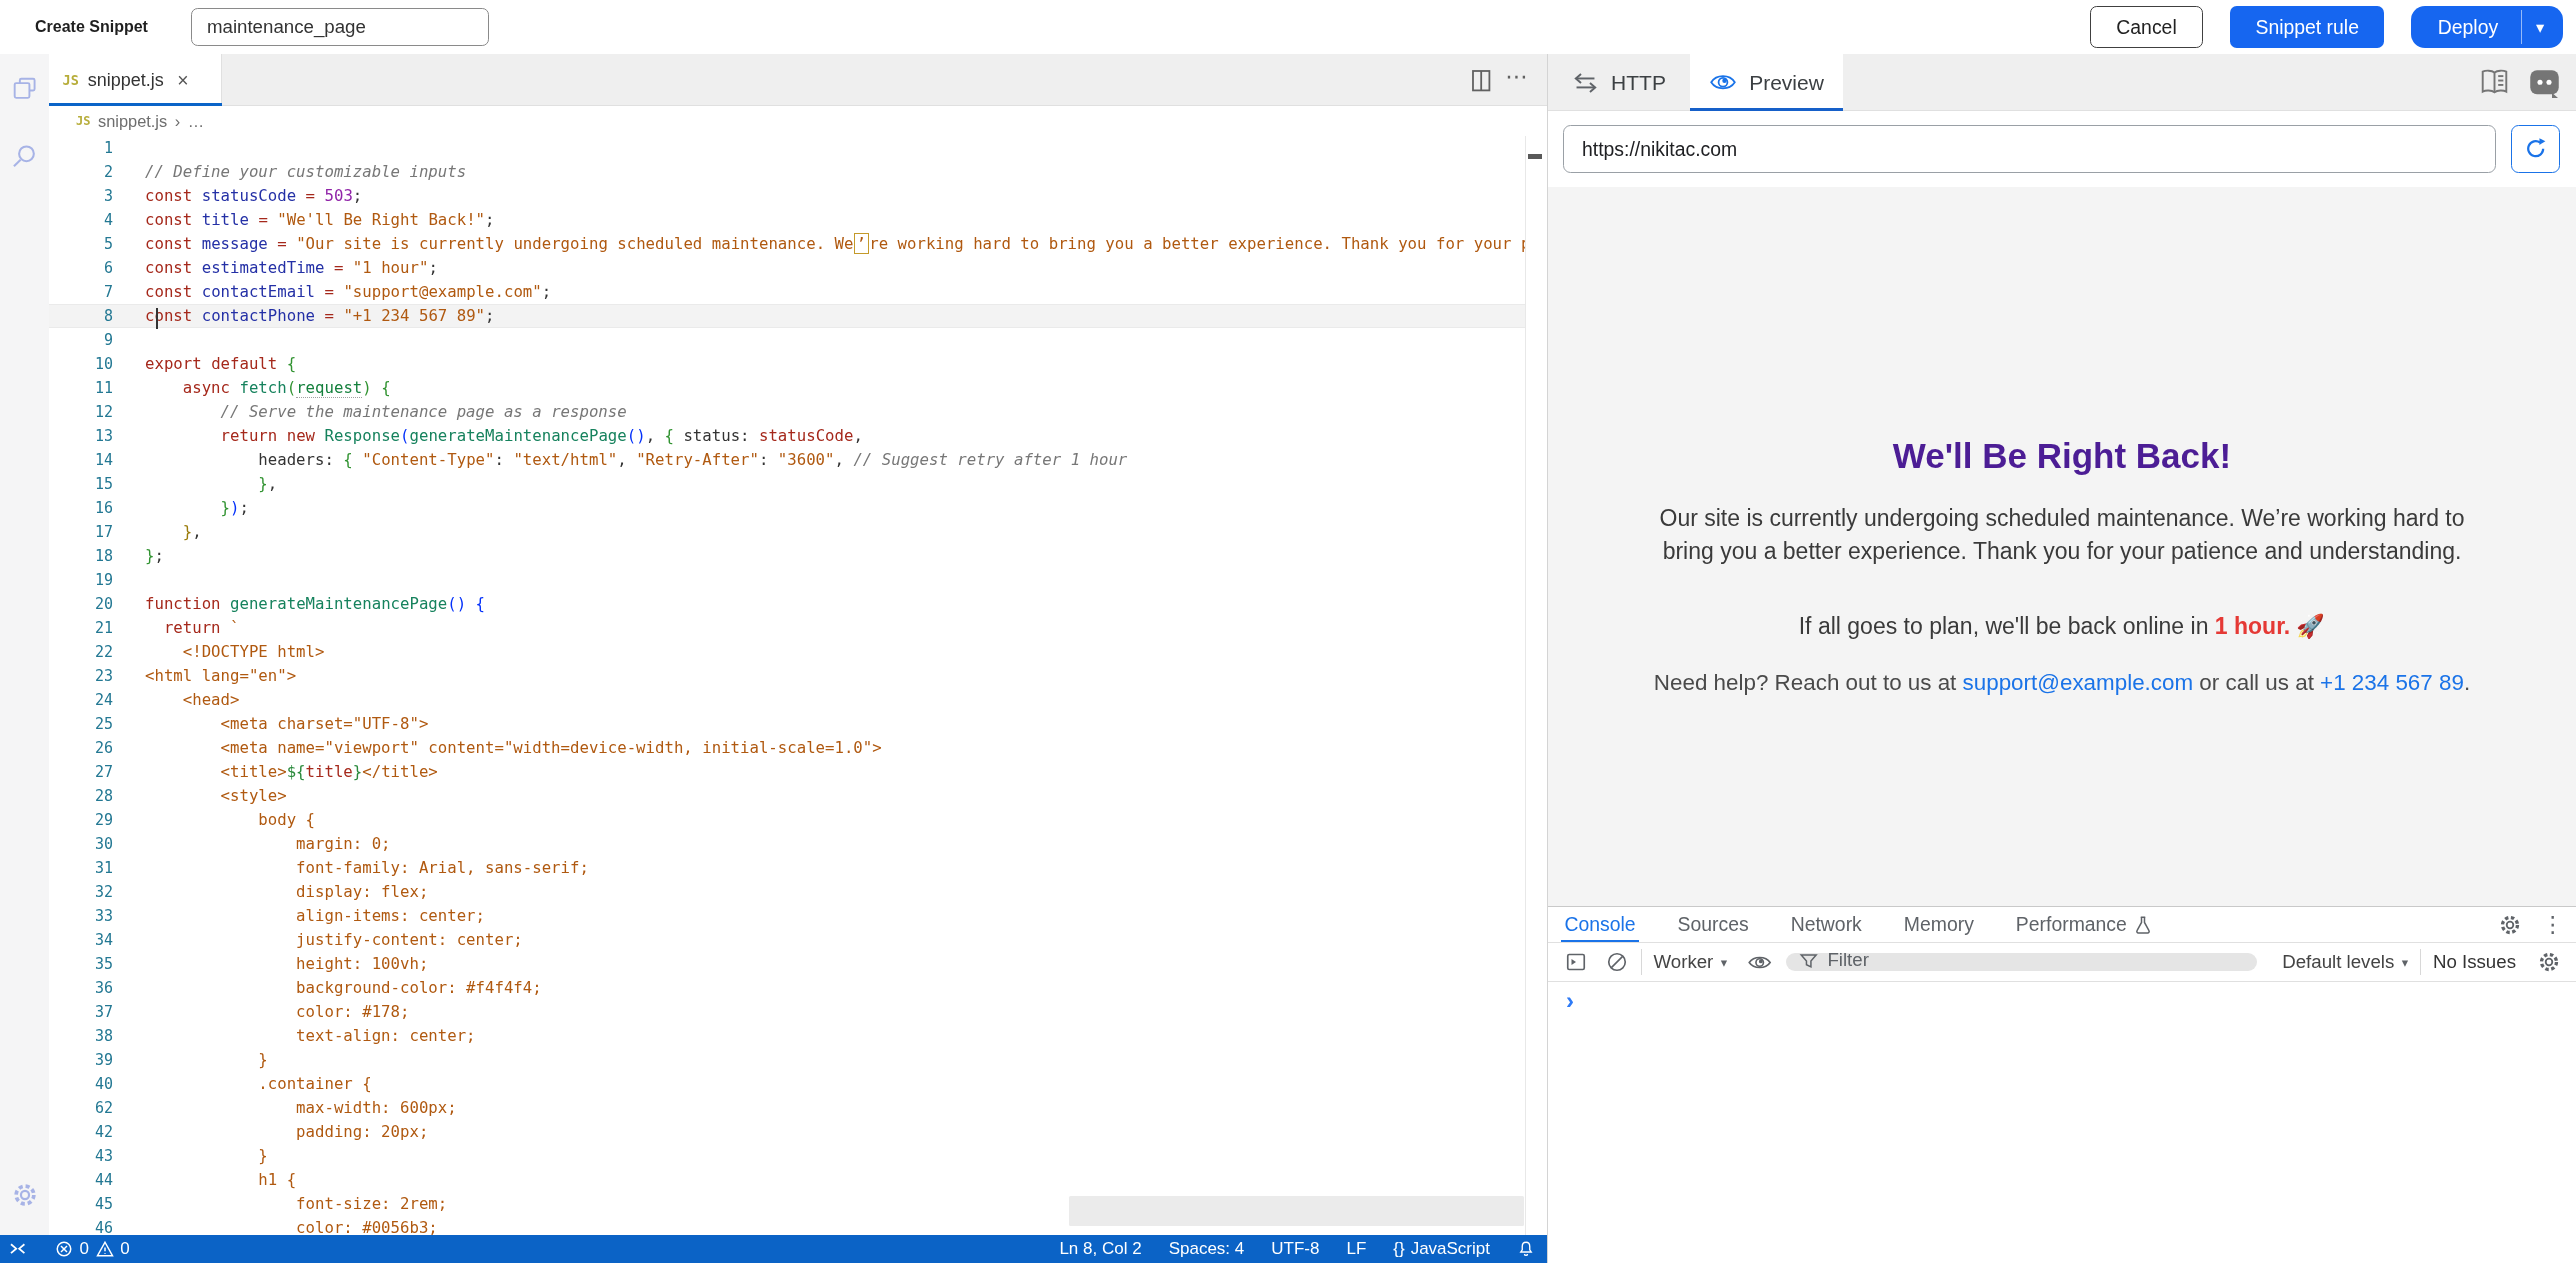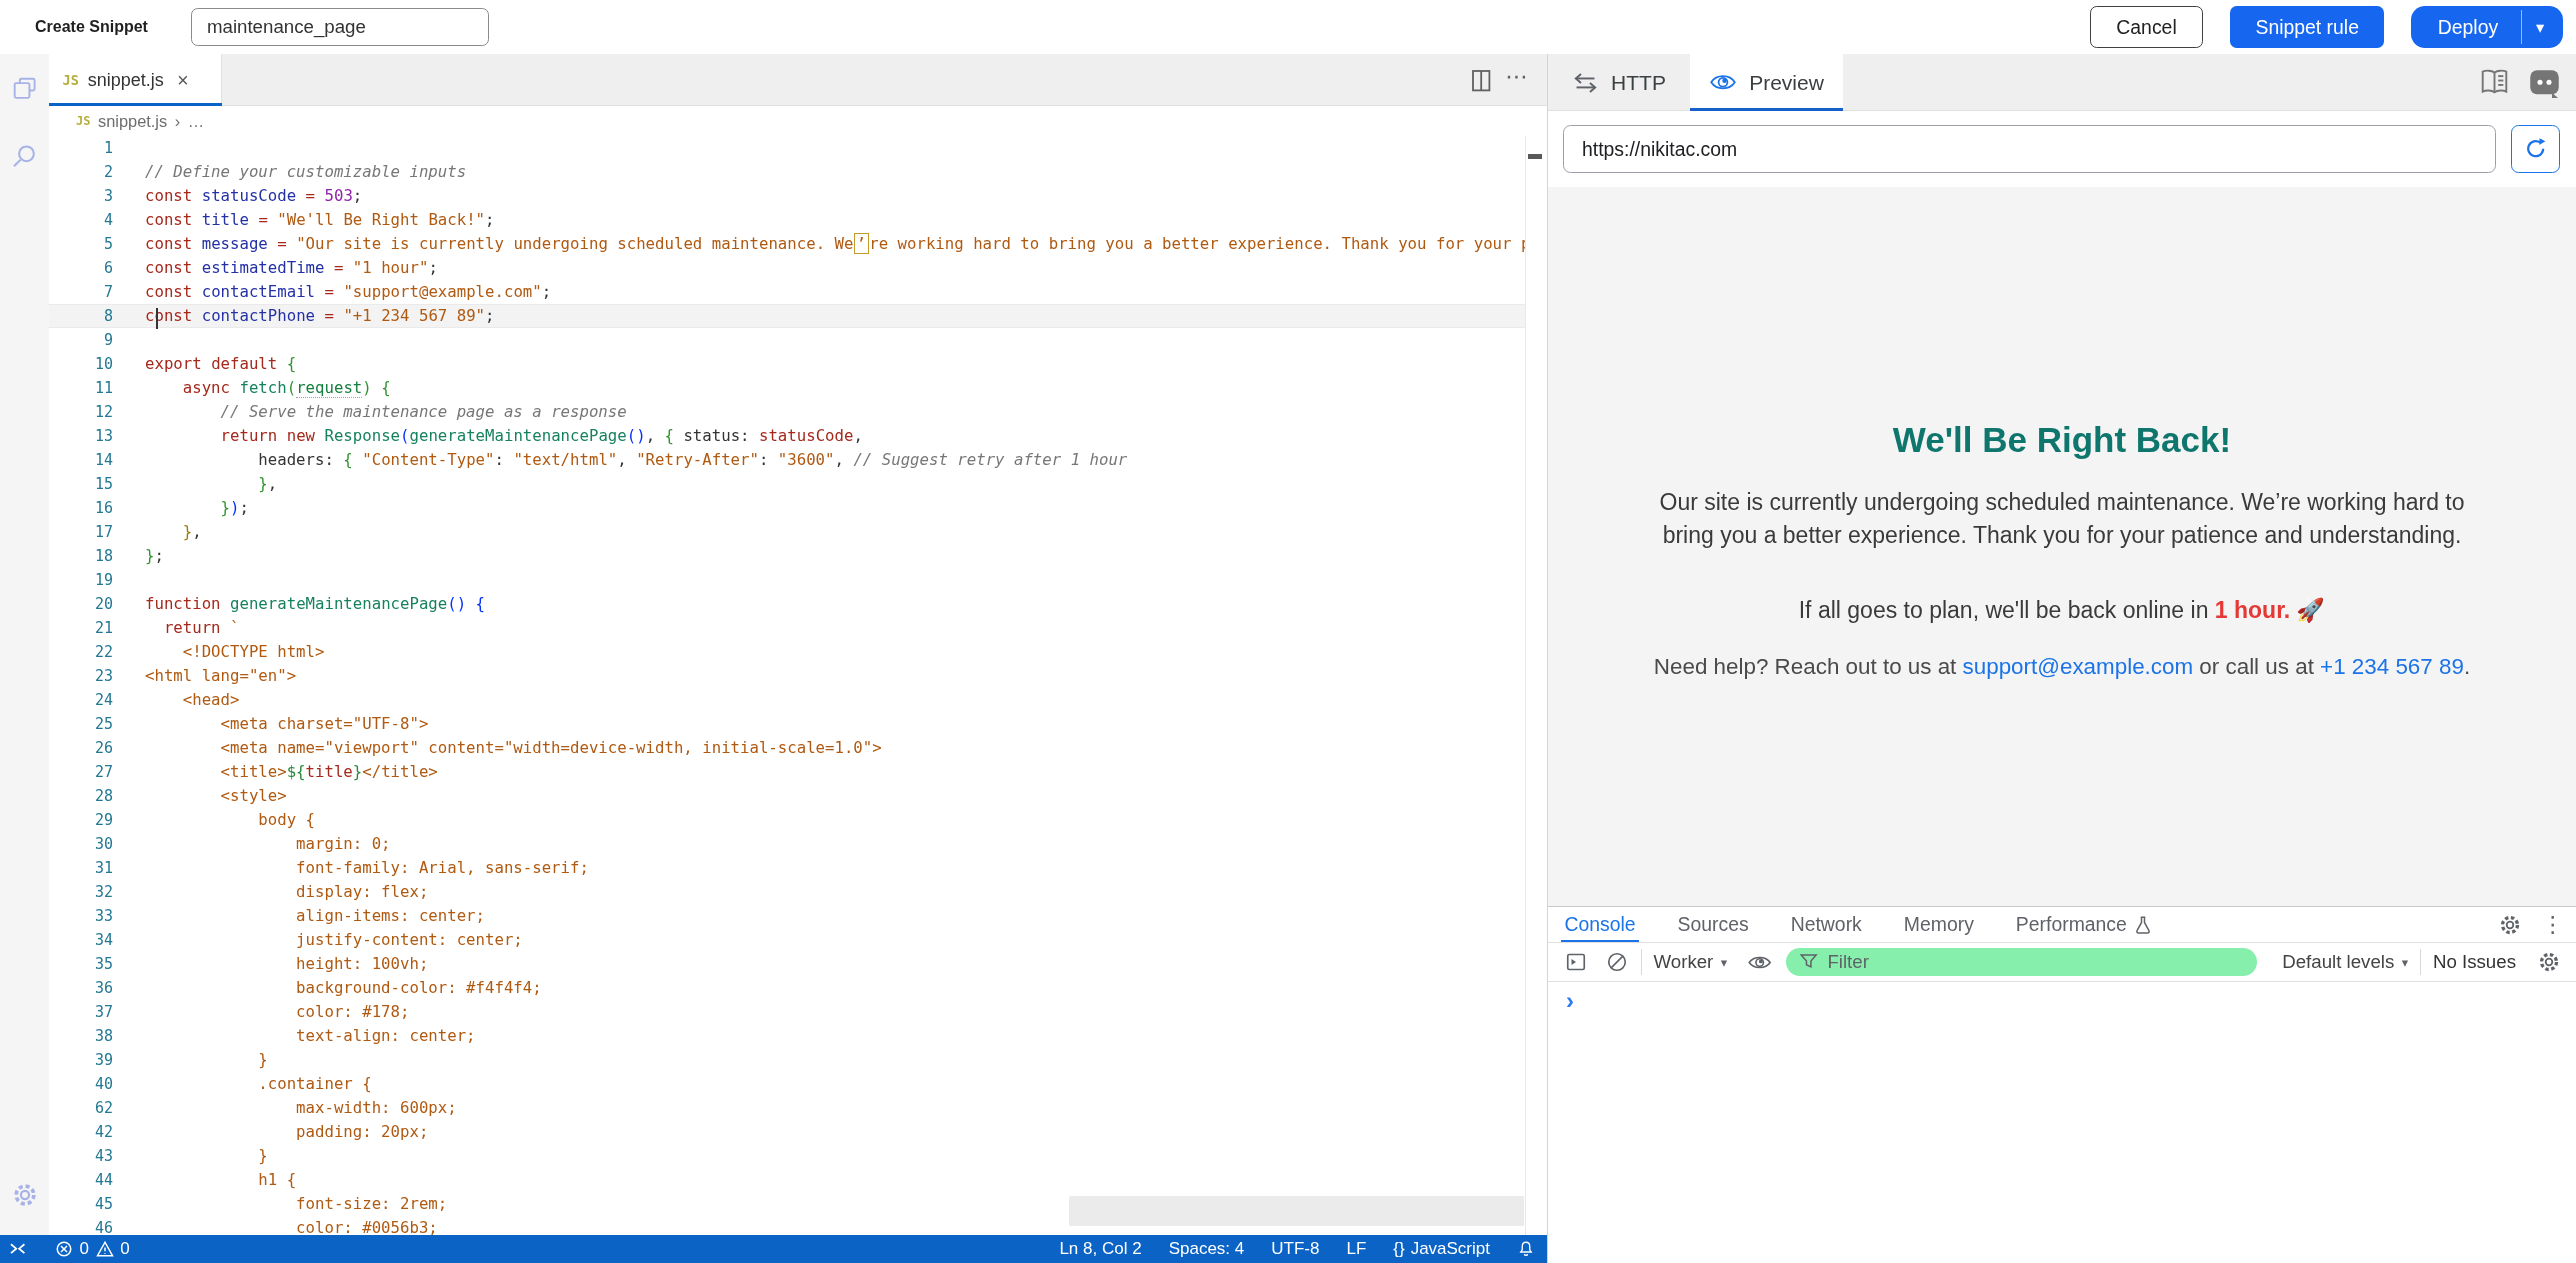--- a/index.html
+++ b/index.html
@@ -74,39 +74,39 @@
   .ptab-preview{left:142px;width:153px;background:#fff;}
   .ptab-preview .pt-under{position:absolute;left:0;bottom:-0.7px;width:100%;height:3.7px;background:#1660c9;}
   .ptabs-icons{position:absolute;right:15px;top:13.5px;display:flex;gap:18px;}
   .urlrow{position:absolute;left:0;top:57px;width:100%;height:76px;background:#fff;}
   .urlinput{position:absolute;left:15px;top:14px;width:933px;height:48px;border:1.5px solid #9aa0a6;border-radius:7.5px;
             font-size:19.4px;color:#202124;padding:0 18px;box-sizing:border-box;font-family:"Liberation Sans",sans-serif;}
   .refreshbtn{position:absolute;left:963px;top:14px;width:49px;height:48px;border:1.9px solid #1a73e8;border-radius:7.5px;
               display:flex;align-items:center;justify-content:center;cursor:pointer;background:#fff;box-sizing:border-box;}
   .previewarea{position:absolute;left:0;top:133px;width:100%;height:719px;background:#f4f4f4;overflow:hidden;}
   .pv-content{width:822px;margin:0 auto;padding-top:233px;text-align:center;}
-  .pv-h1{font-size:35px;line-height:39px;font-weight:bold;color:#0f766e;margin:0;}
+  .pv-h1{font-size:35px;line-height:39px;font-weight:bold;color:#4c1d95;margin:16px;}
   .pv-p1{font-size:23px;line-height:33px;color:#3a3a3a;margin:27px auto 0;max-width:807px;}
   .pv-p2{font-size:23px;line-height:33px;color:#3a3a3a;margin:42px auto 0;}
   .pv-strong{color:#e53935;font-weight:bold;}
   .pv-p3{font-size:22.4px;line-height:31px;color:#4a4a4a;margin:24px auto 0;}
   .pv-link{color:#1a73e8;text-decoration:none;cursor:pointer;}
 
   
   .devtools{position:absolute;left:0;top:852px;width:100%;height:357px;background:#fff;border-top:0.7px solid #c9c9c9;box-sizing:border-box;}
   .dtabs{position:absolute;left:0;top:0;width:100%;height:36px;border-bottom:0.7px solid #e0e0e0;box-sizing:border-box;
          display:flex;align-items:center;padding-left:16.4px;gap:42px;}
   .dtab{font-size:19.4px;color:#5f6368;height:100%;display:flex;align-items:center;gap:7.5px;cursor:pointer;position:relative;}
   .dtab.active{color:#1a73e8;}
   .dtab.active::after{content:"";position:absolute;left:-3px;right:-3px;bottom:0;height:2.2px;background:#1a73e8;}
   .dtabs-right{position:absolute;right:12px;top:6px;display:flex;align-items:center;gap:19.4px;}
   .dfilter{position:absolute;left:0;top:36px;width:100%;height:39px;border-bottom:0.7px solid #e0e0e0;box-sizing:border-box;
            display:flex;align-items:center;font-size:18.7px;color:#444;}
   .df-sep{width:0.7px;height:25.4px;background:#d8d8d8;margin:0 12px;}
-  .df-pill{width:471px;height:28px;background:#86efac;border-radius:14px;display:flex;align-items:center;
+  .df-pill{width:471px;height:18px;background:#e5e5e5;border-radius:14px;display:flex;align-items:flex-end;
            padding:0 13.5px;gap:9px;color:#5f6368;box-sizing:border-box;margin-left:13.5px;}
   .dbody{position:absolute;left:0;top:75px;width:100%;height:283px;background:#fff;}
   .prompt{position:absolute;left:18px;top:4.5px;color:#2f7bf6;font-size:24px;font-weight:bold;}
   .icnbtn{cursor:pointer;}
 </style>
 </head>
 <body>
 
 <div class="abs header">
   <div class="hdr-title">Create Snippet</div>

